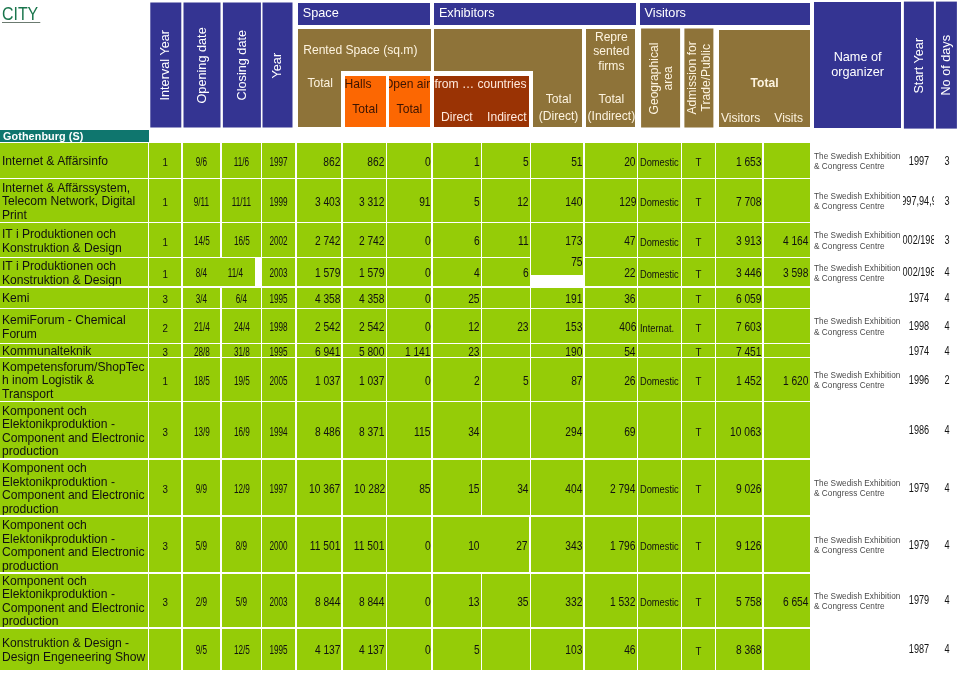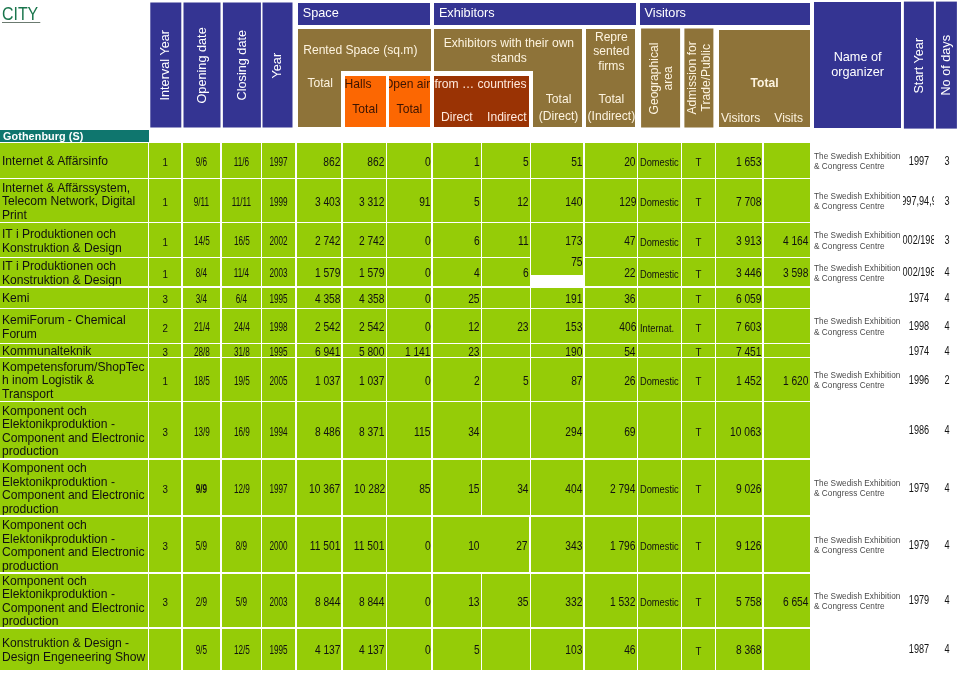--- a/index.html
+++ b/index.html
@@ -87,23 +87,20 @@
 <div class="hc" style="left:341.2px;top:71.4px;width:89.60000000000002px;height:55.599999999999994px;background:#fff;"></div>
 <div class="hc stk orange" style="left:344.6px;top:75.8px;width:41.0px;height:51.2px;">
         <span class="hl1" style="font-size:12.1px;">Halls</span>
         <span class="hl2" style="font-size:12.1px;">Total</span>
       </div>
 <div class="hc stk orange" style="left:388.9px;top:75.8px;width:41.400000000000034px;height:51.2px;">
         <span class="hl1" style="font-size:12.1px;width:56px;left:-5px;">Open air</span>
         <span class="hl2" style="font-size:12.1px;width:41px;">Total</span>
       </div>
 <div class="hc brown" style="left:434.4px;top:28.5px;width:201.10000000000002px;height:98.5px;"></div>
-<div class="hc ctr" style="left:434.4px;top:29.5px;width:149.0px;height:42px;font-size:12.1px;padding:0 6px;">
-        <span class="" style="">Exhibitors with their own stands</span>
-      </div>
 <div class="hc" style="left:432.2px;top:71.4px;width:100.40000000000003px;height:55.599999999999994px;background:#fff;"></div>
 <div class="hc stk darkred" style="left:434.4px;top:75.8px;width:94.70000000000005px;height:51.2px;">
         <span class="hl1" style="font-size:12.1px;white-space:nowrap;">from … countries</span>
         <span class="hl2d" style="font-size:12.1px;width:44px;left:0.5px;bottom:3px;">Direct</span>
         <span class="hl2i" style="font-size:12.1px;width:48px;left:48.5px;bottom:3px;">Indirect</span>
       </div>
 <div class="hc" style="left:581.8px;top:28.5px;width:4.600000000000023px;height:98.5px;background:#fff;"></div>
 <div class="hc ctr" style="left:532.6px;top:91.5px;width:52.0px;height:32px;font-size:12.1px;flex-direction:column;justify-content:space-between;">
         <span class="" style="">Total</span>
         <span class="" style="">(Direct)</span>
@@ -309,21 +306,21 @@
         </div>
 </div>
 <div class="datarow">
 <div class="cell nm" style="left:0px;top:258.4px;width:147.64999999999998px;height:27.800000000000022px;">IT i Produktionen och Konstruktion &amp; Design</div>
 <div class="cell ci" style="left:148.95px;top:258.4px;width:32.35000000000001px;height:27.800000000000022px;">
           <span class="cond">1</span>
         </div>
 <div class="cell c" style="left:182.6px;top:258.4px;width:37.8px;height:27.800000000000022px;">
           <span class="cond">8/4</span>
         </div>
-<div class="cell c" style="left:222px;top:258.4px;width:39.39999999999999px;height:27.800000000000022px;">
+<div class="cell c" style="left:216px;top:258.4px;width:39.39999999999999px;height:27.800000000000022px;">
           <span class="cond">11/4</span>
         </div>
 <div class="cell c" style="left:262.4px;top:258.4px;width:33.000000000000014px;height:27.800000000000022px;">
           <span class="cond">2003</span>
         </div>
 <div class="cell num" style="left:296.7px;top:258.4px;width:44.60000000000004px;height:27.800000000000022px;">
           <span class="cond">1 579</span>
         </div>
 <div class="cell num" style="left:342.6px;top:258.4px;width:43.2px;height:27.800000000000022px;">
           <span class="cond">1 579</span>
@@ -639,21 +636,21 @@
         </div>
 <div class="cell syr" style="left:935px;top:402.4px;width:24px;height:56.000000000000014px;">
           <span class="cond">4</span>
         </div>
 </div>
 <div class="datarow">
 <div class="cell nm" style="left:0px;top:459.7px;width:147.64999999999998px;height:55.70000000000006px;">Komponent och Elektonikproduktion - Component and Electronic production</div>
 <div class="cell ci" style="left:148.95px;top:459.7px;width:32.35000000000001px;height:55.70000000000006px;">
           <span class="cond">3</span>
         </div>
-<div class="cell c" style="left:182.6px;top:459.7px;width:37.8px;height:55.70000000000006px;font-weight:bold;">
+<div class="cell c" style="left:182.6px;top:459.7px;width:37.8px;height:55.70000000000006px;">
           <span class="cond">9/9</span>
         </div>
 <div class="cell c" style="left:221.7px;top:459.7px;width:39.39999999999999px;height:55.70000000000006px;">
           <span class="cond">12/9</span>
         </div>
 <div class="cell c" style="left:262.4px;top:459.7px;width:33.000000000000014px;height:55.70000000000006px;">
           <span class="cond">1997</span>
         </div>
 <div class="cell num" style="left:296.7px;top:459.7px;width:44.60000000000004px;height:55.70000000000006px;">
           <span class="cond">10 367</span>

